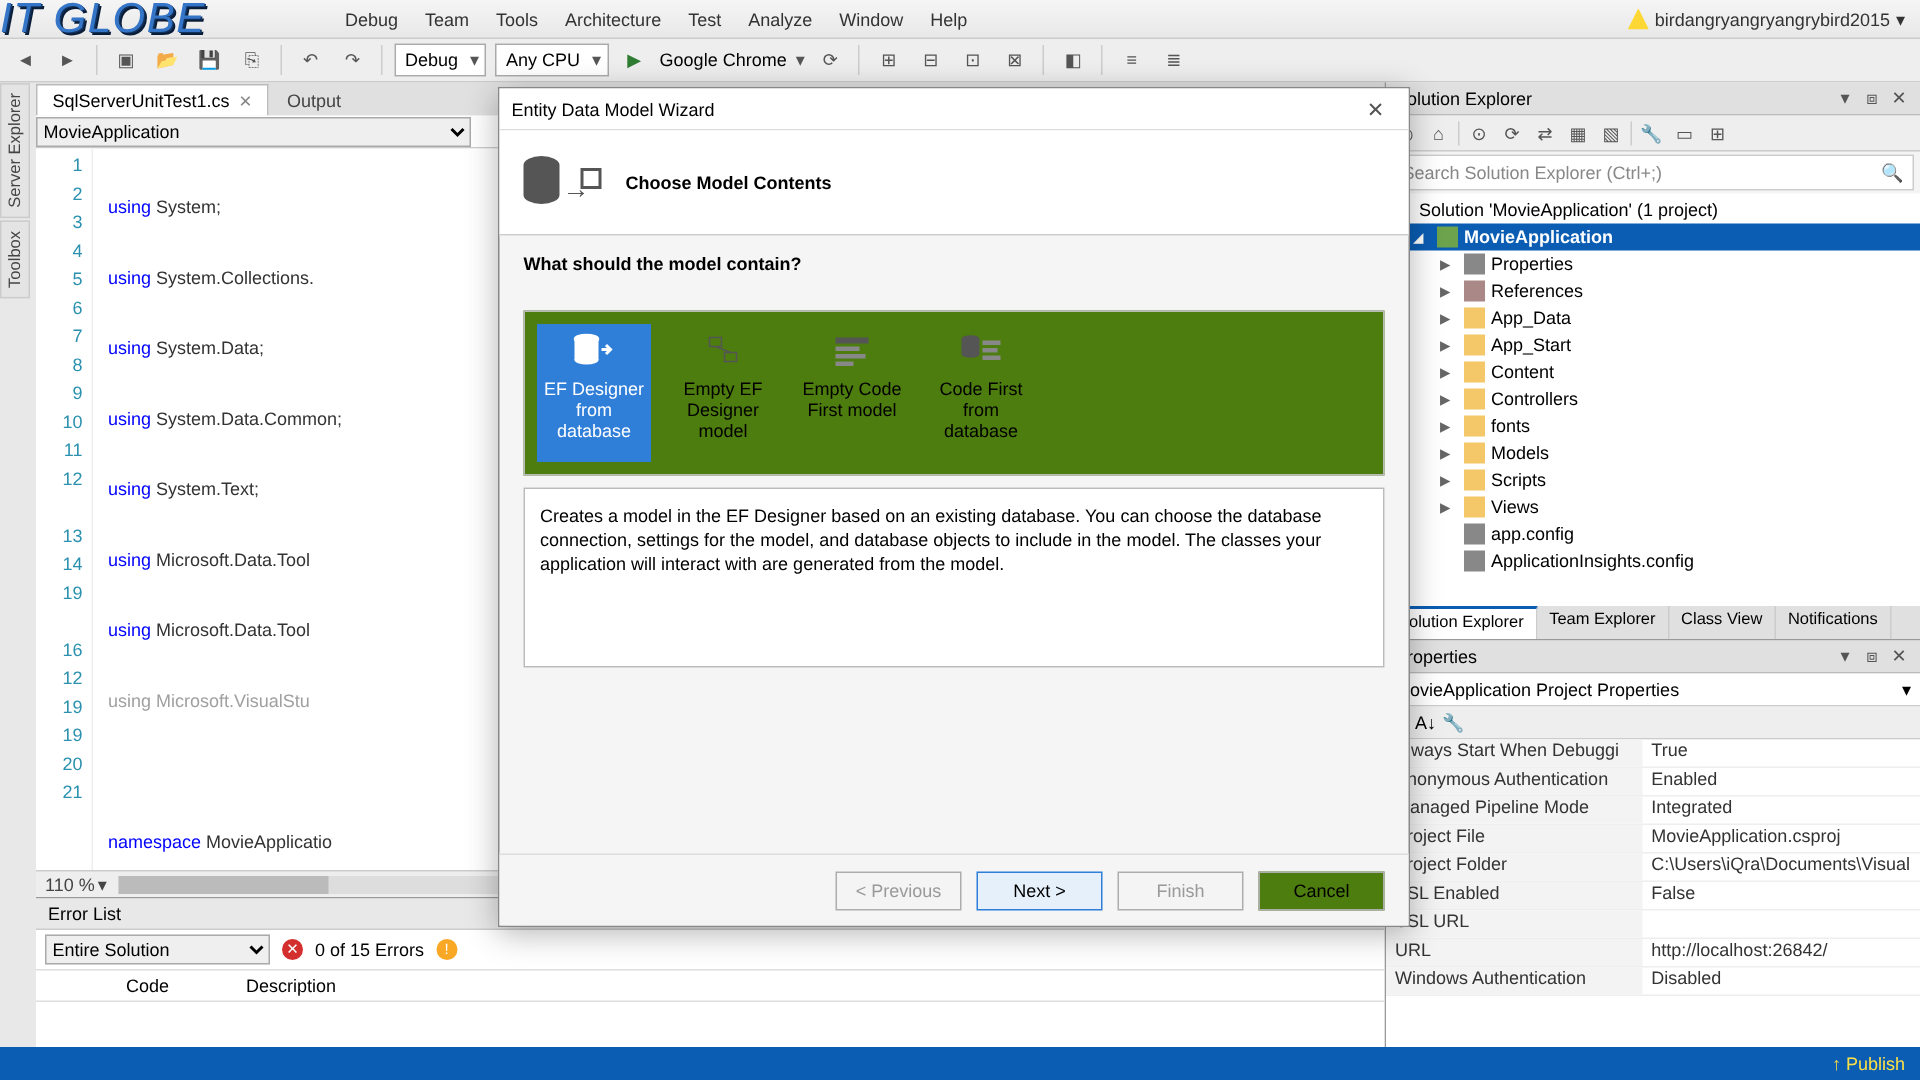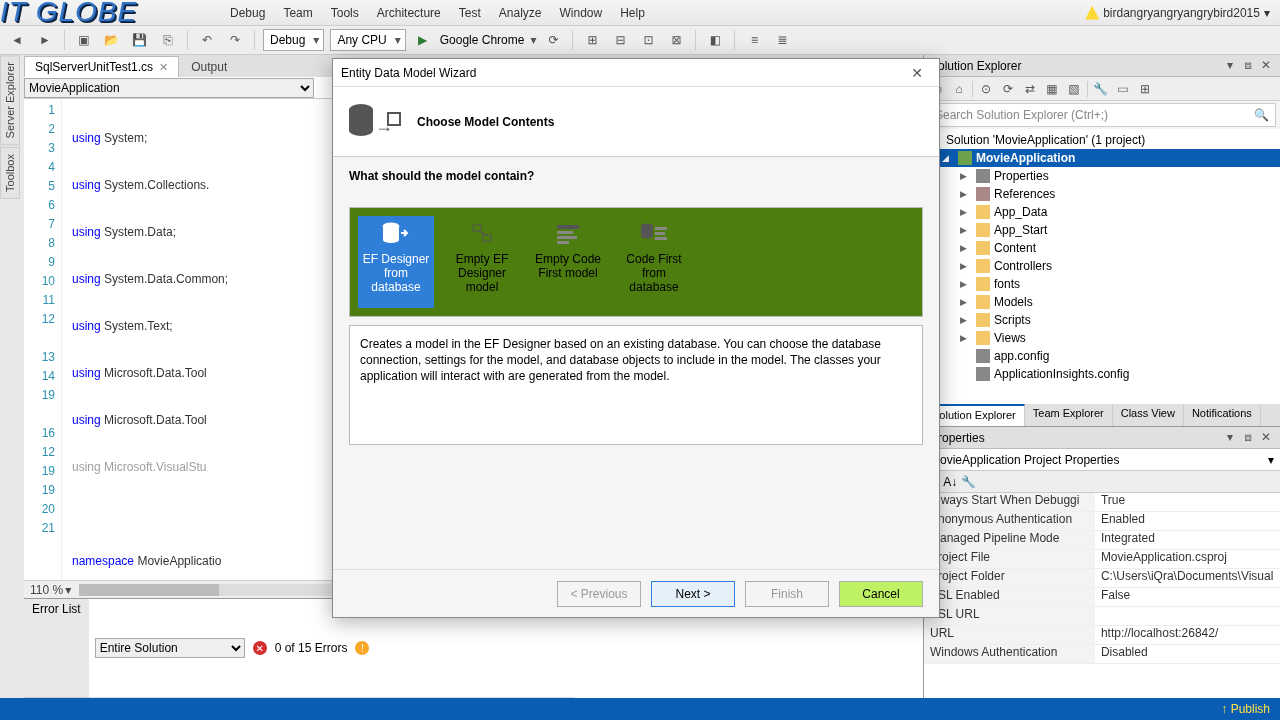--- a/index.html
+++ b/index.html
@@ -41,21 +41,21 @@
 .gutter { width:38px; background:#fff; border-right:1px solid #eee; text-align:right; padding:2px 6px 0 0; color:#2b91af;}
 .gutter div{height:19px; line-height:19px;}
 .codetext { padding:2px 0 13px 10px; white-space:pre; color:#333;}
 .codetext div{height:19px; line-height:19px;}
 .kw{color:#0000ff;} .muted{color:#a0a0a0;}
 .zoombar{height:18px; background:#eee; border-top:1px solid #ccc; display:flex; align-items:center; padding:0 6px; font-size:11px; color:#444;}
 .zoombar .scroll{flex:1; height:12px; background:#ddd; margin-left:8px; position:relative;}
 .zoombar .thumb{position:absolute; left:0; width:140px; height:12px; background:#bbb;}
 
 
-.errorlist { height:100px; background:#fff; border-top:1px solid #999; display:flex; flex-direction:row;}
+.errorlist { height:100px; background:#fff; border-top:1px solid #999; display:flex; flex-direction:column;}
 .errtitle { background:#e8e8e8; padding:3px 8px; font-size:12px; border-bottom:1px solid #ccc;}
 .errbar { display:flex; align-items:center; gap:8px; padding:3px 6px; border-bottom:1px solid #ddd;}
 .errbar select{border:1px solid #aaa; font-size:12px; height:20px; width:150px;}
 .erricon{width:14px; height:14px; border-radius:50%; display:inline-flex; align-items:center; justify-content:center; color:#fff; font-size:10px;}
 .err-red{background:#d32f2f;} .err-yel{background:#f9a825;}
 .errhead{display:flex; border-bottom:1px solid #ddd; padding:3px 0;}
 .errhead .c1{width:60px; padding-left:20px;} .errhead .c2{width:80px;} .errhead .c3{flex:1;}
 
 
 .panelhead{background:#e0e0e0; height:22px; display:flex; align-items:center; padding:0 6px; font-size:12px; border-bottom:1px solid #bbb;}
@@ -98,21 +98,21 @@
 .dlg-hicon .arrow{position:absolute; left:26px; top:16px; color:#555; font-size:18px;}
 .dlg-hicon .sq{width:14px; height:14px; border:2px solid #555; position:absolute; right:0; top:12px;}
 .dlg-body{flex:1; padding:12px 16px; display:flex; flex-direction:column;}
 .prompt{font-weight:bold; margin-bottom:24px;}
 .choices{border:1px solid #bbb; background:#4d7c0f; padding:8px; display:flex; gap:10px; height:110px;}
 .choice{width:76px; display:flex; flex-direction:column; align-items:center; text-align:center; font-size:11px; padding:4px 2px; cursor:pointer;}
 .choice .cicon{width:32px; height:28px; margin-bottom:4px; display:flex; align-items:center; justify-content:center;}
 .choice.selected{background:#2f7ed8; color:#fff;}
 .desc{border:1px solid #bbb; background:#fff; padding:10px; margin-top:8px; height:120px; font-size:12px; line-height:1.35;}
 .dlg-buttons{height:48px; display:flex; align-items:center; justify-content:flex-end; gap:10px; padding:0 16px; background:#f5f5f5; border-top:1px solid #ddd;}
-.dlg-buttons button{height:26px; min-width:84px; border:1px solid #adadad; background:#bef264; font-size:12px; cursor:pointer;}
+.dlg-buttons button{height:26px; min-width:84px; border:1px solid #adadad; background:#4d7c0f; font-size:12px; cursor:pointer;}
 .dlg-buttons button.primary{border:1px solid #2f7ed8; background:#e6f0fb;}
 .dlg-buttons button:disabled{color:#999; background:#f4f4f4;}
 
 .brand{position:absolute; left:0; top:-4px; font-family: Impact, sans-serif; font-size:28px; color:#3575c8; letter-spacing:1px; text-shadow:1px 1px 0 #13335f, 2px 2px 0 #0a1d38; font-style:italic;}
 </style>
 </head>
 <body>
 
 <div class="brand">IT GLOBE</div>
 

